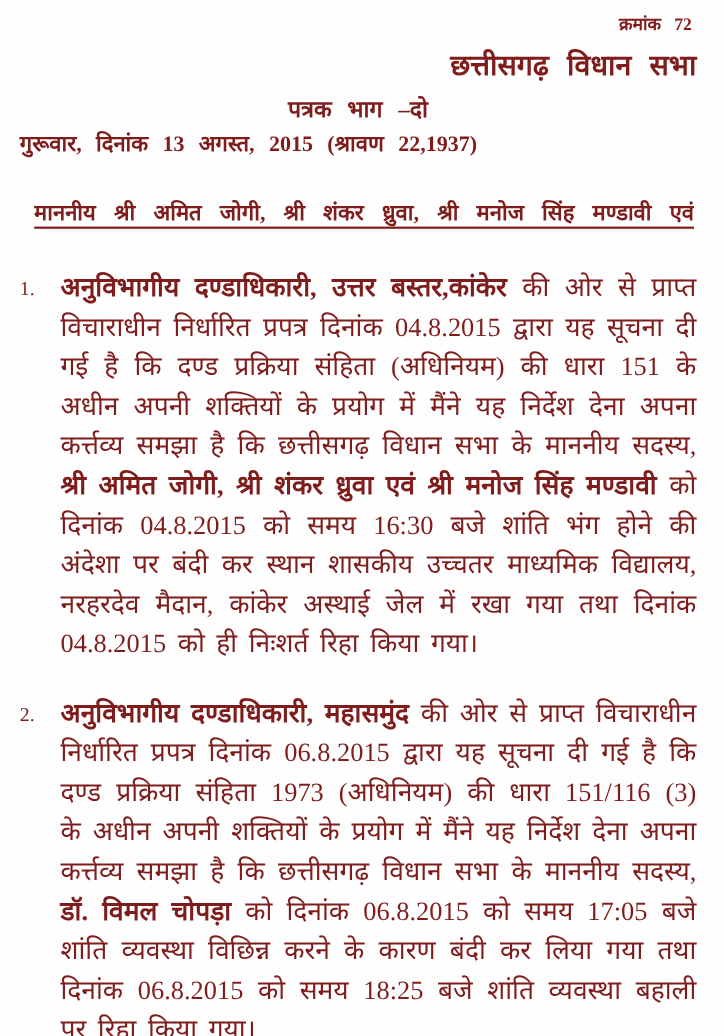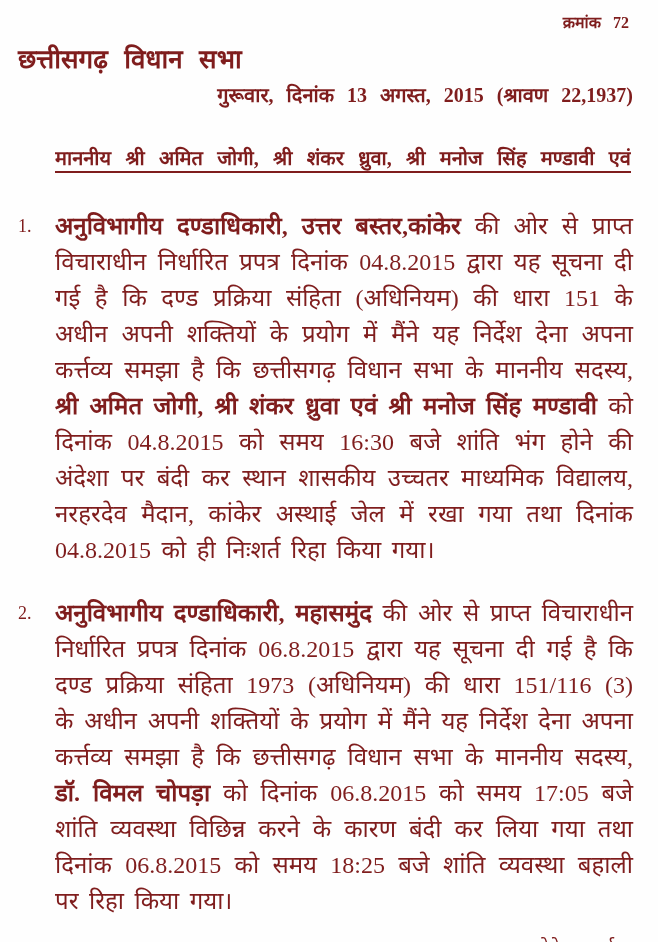--- a/index.html
+++ b/index.html
@@ -21,45 +21,45 @@
   }
   .serial {
     text-align: right;
     font-weight: bold;
     font-size: 16px;
     line-height: 22px;
     word-spacing: 8px;
     padding-right: 4px;
   }
   .title {
-    text-align: left;
+    text-align: right;
     font-weight: bold;
     font-size: 26px;
     line-height: 34px;
     margin-top: 9px;
     word-spacing: 10px;
   }
   .subtitle {
     text-align: center;
     font-weight: bold;
     font-size: 21px;
     line-height: 28px;
     margin-top: 8px;
     word-spacing: 9px;
   }
   .dateline {
-    text-align: right;
+    text-align: left;
     font-weight: bold;
     font-size: 20px;
     line-height: 27px;
     margin-top: 5px;
     word-spacing: 8px;
   }
   .subject {
-    margin: 26px 2px 0 37px;
+    margin: 26px 2px 0 13px;
     font-weight: bold;
     font-size: 20px;
   }
   .subject-line {
     text-align: justify;
     text-align-last: justify;
     line-height: 46px;
     text-decoration: underline;
     text-underline-offset: 6px;
     text-decoration-thickness: 1.5px;
@@ -96,20 +96,21 @@
 </style>
 </head>
 <body>
 
 <div class="page">
 
   <div class="serial">क्रमांक 72</div>
 
   <div class="title">छत्तीसगढ़ विधान सभा</div>
 
+  <div class="subtitle">पत्रक भाग –दो</div>
 
   <div class="dateline">गुरूवार, दिनांक 13 अगस्त, 2015 (श्रावण 22,1937)</div>
 
   <div class="subject">
     <div class="subject-line">माननीय श्री अमित जोगी, श्री शंकर ध्रुवा, श्री मनोज सिंह मण्डावी एवं</div>
   </div>
 
   <div class="item">
     <div class="item-number">1.</div>
     <div class="item-text"><span class="b">अनुविभागीय दण्डाधिकारी, उत्तर बस्तर,कांकेर</span><span> की ओर से प्राप्त विचाराधीन निर्धारित प्रपत्र दिनांक 04.8.2015 द्वारा यह सूचना दी गई है कि दण्ड प्रक्रिया संहिता (अधिनियम) की धारा 151 के अधीन अपनी शक्तियों के प्रयोग में मैंने यह निर्देश देना अपना कर्त्तव्य समझा है कि छत्तीसगढ़ विधान सभा के माननीय सदस्य, </span><span class="b">श्री अमित जोगी, श्री शंकर ध्रुवा एवं श्री मनोज सिंह मण्डावी</span><span> को दिनांक 04.8.2015 को समय 16:30 बजे शांति भंग होने की अंदेशा पर बंदी कर स्थान शासकीय उच्चतर माध्यमिक विद्यालय, नरहरदेव मैदान, कांकेर अस्थाई जेल में रखा गया तथा दिनांक 04.8.2015 को ही निःशर्त रिहा किया गया।</span></div>

